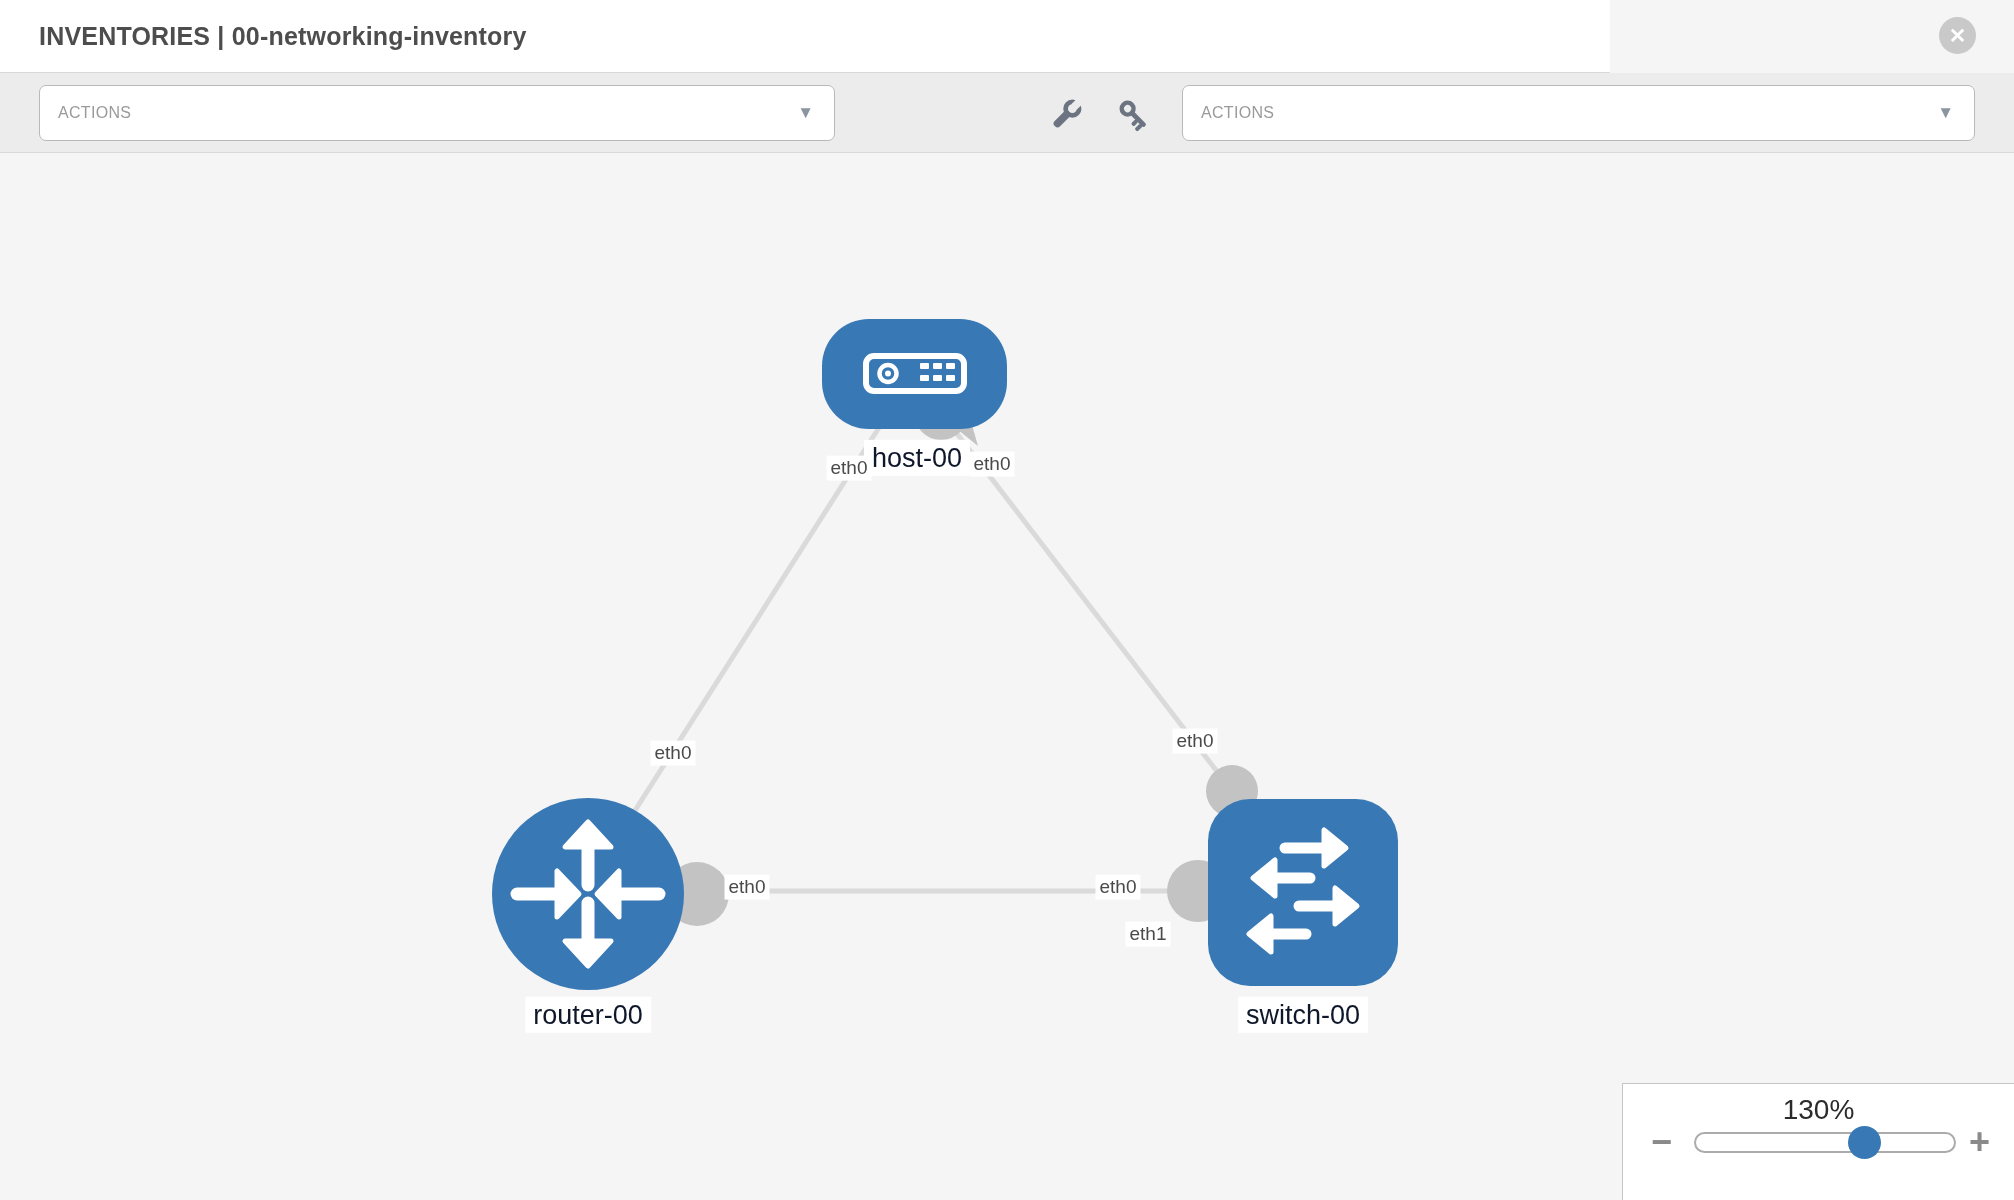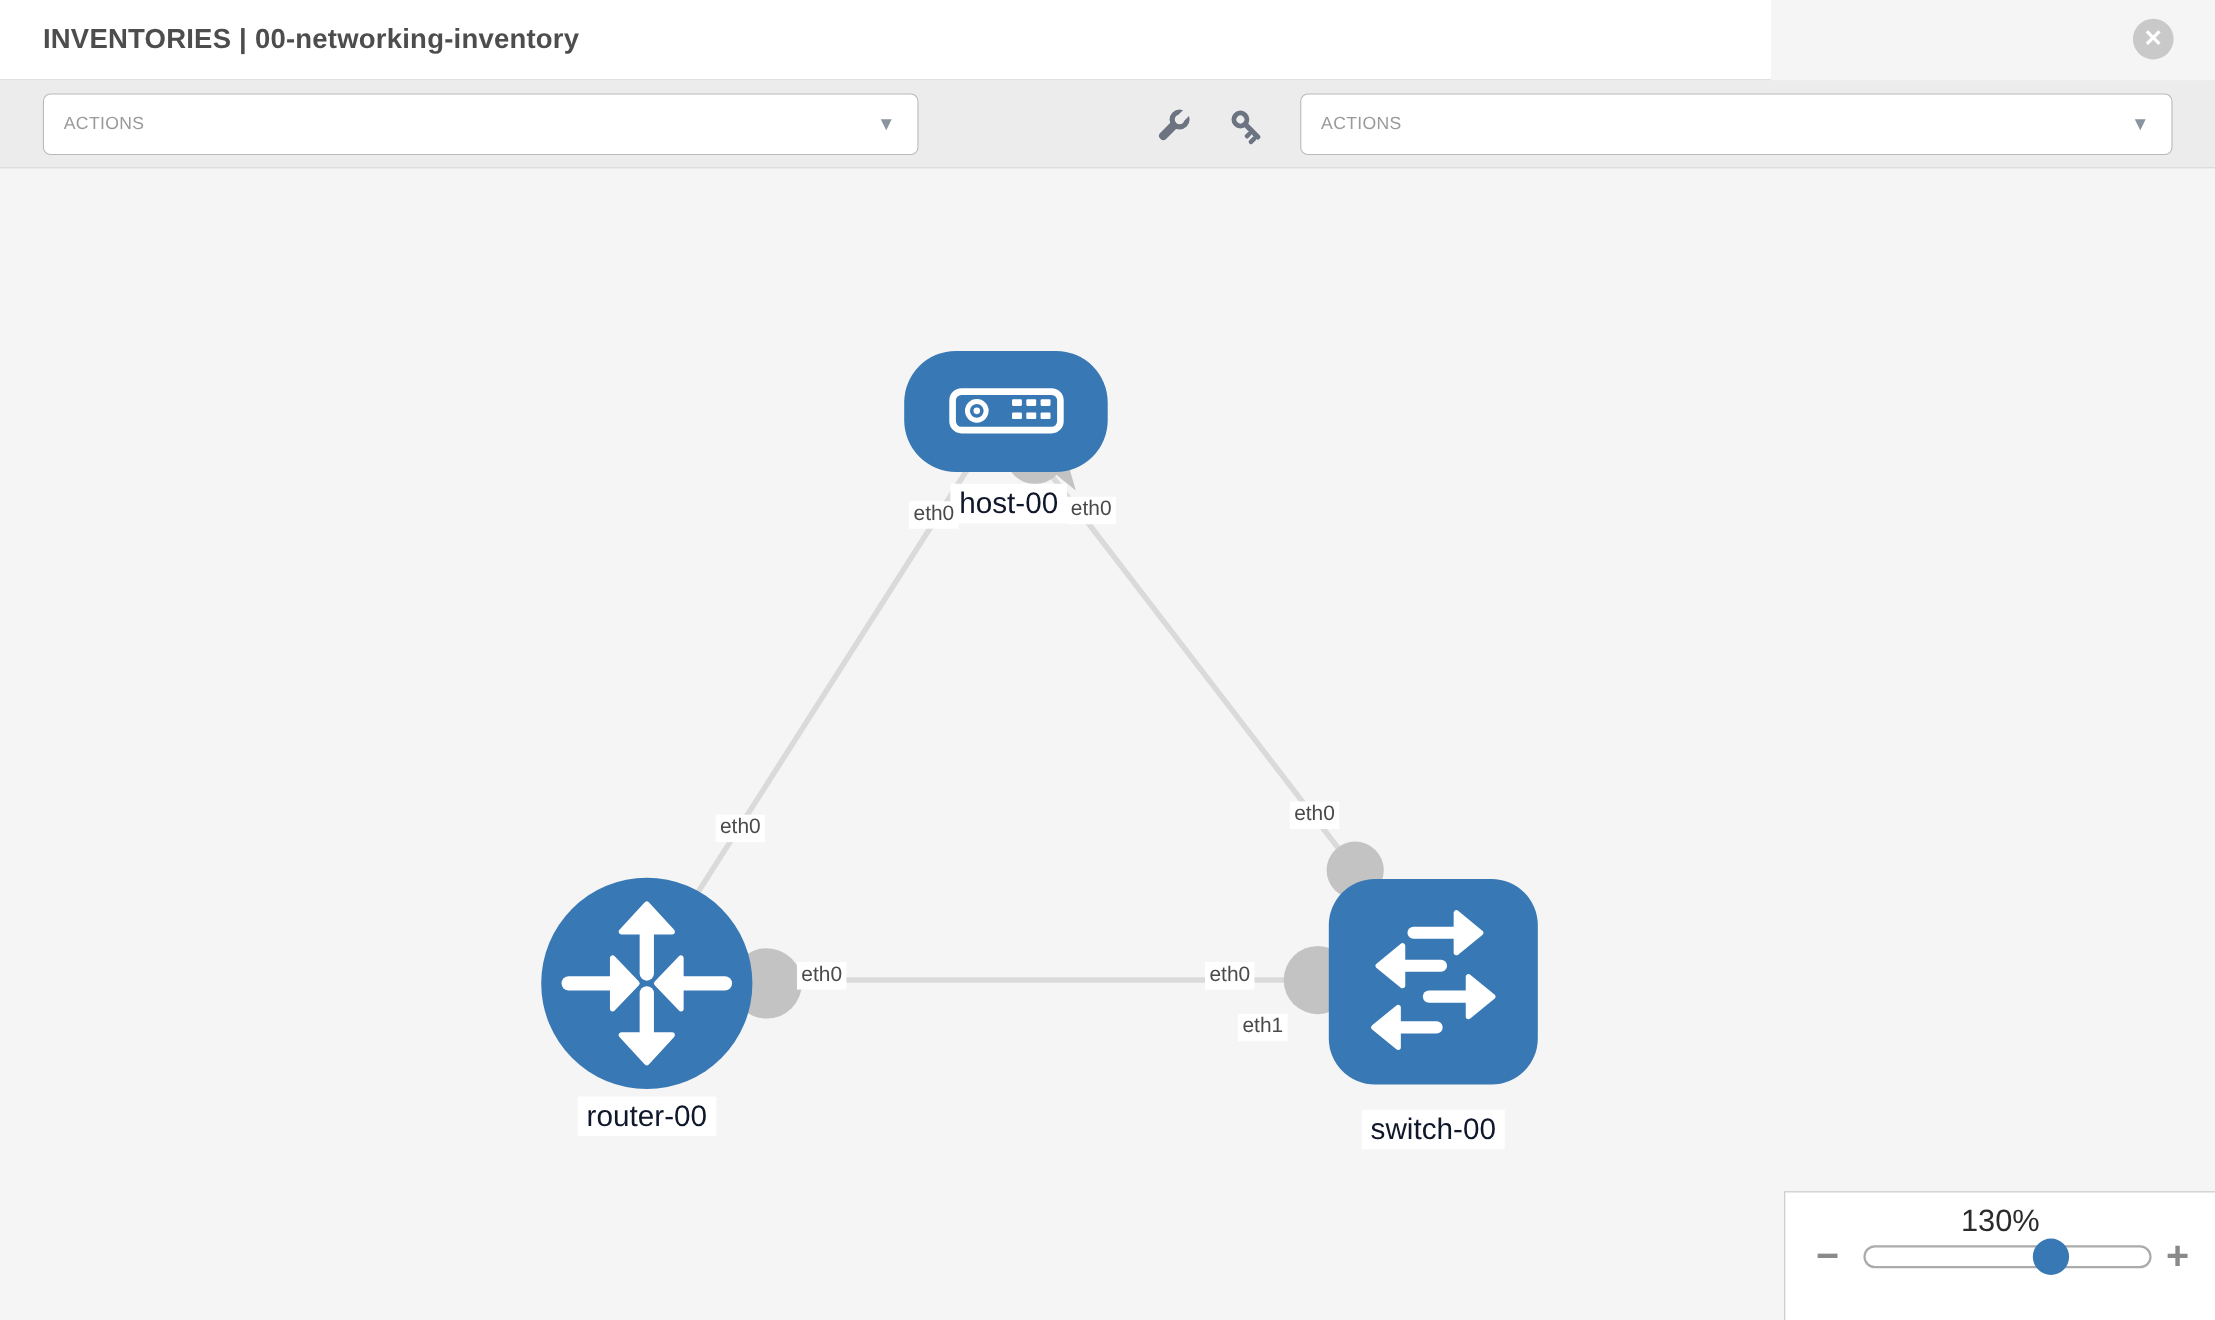--- a/index.html
+++ b/index.html
@@ -195,21 +195,21 @@
   <div class="chip" style="left:992px; top:310px;">eth0</div>
 
   <div class="chip" style="left:673px; top:599px;">eth0</div>
   <div class="chip" style="left:1195px; top:587px;">eth0</div>
 
   <div class="chip" style="left:747px; top:733px;">eth0</div>
   <div class="chip" style="left:1118px; top:733px;">eth0</div>
   <div class="chip" style="left:1148px; top:733px;margin-top:47px;">eth1</div>
 
   <div class="chip chip-node" style="left:588px; top:861px;">router-00</div>
-  <div class="chip chip-node" style="left:1303px; top:861px;margin-top:12px;">switch-00</div>
+  <div class="chip chip-node" style="left:1303px; top:861px;">switch-00</div>
 
   <div class="zoom-panel">
     <div class="zoom-level">130%</div>
     <div class="zoom-minus">
       <span>−</span>
     </div>
     <div class="zoom-track"></div>
     <div class="zoom-thumb"></div>
     <div class="zoom-plus">
       <span>+</span>

